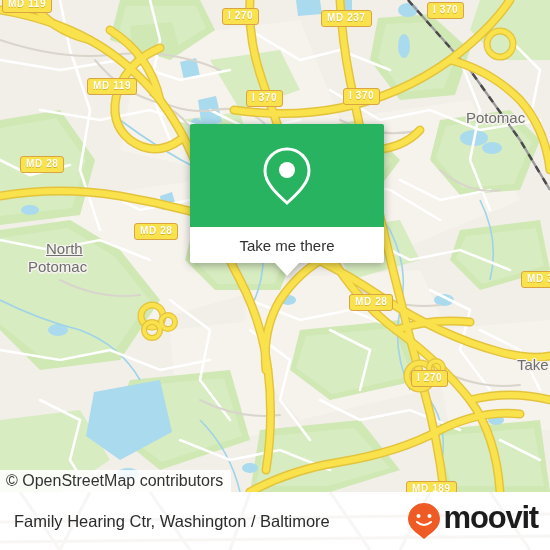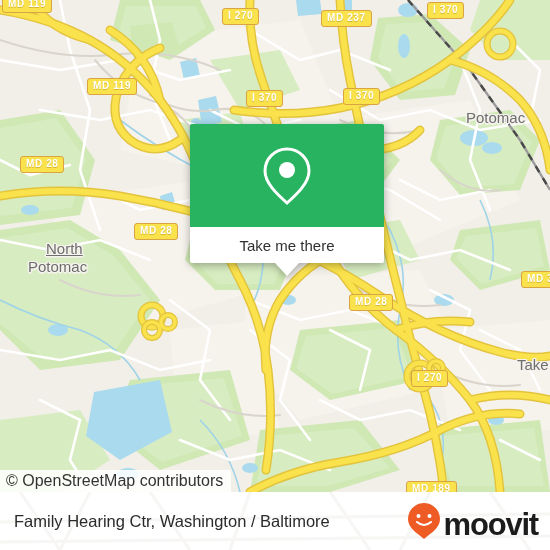--- a/index.html
+++ b/index.html
@@ -109,21 +109,21 @@
     position:relative;
     margin-left:14px;
     color:#2b2b2b;
     font-size:16.5px;
     white-space:nowrap;
     z-index:2;
   }
   #logo {
     position:absolute; right:12px; top:50%;
     transform:translateY(-50%);
-    display:flex; align-items:flex-end; gap:3px;
+    display:flex; align-items:flex-start; gap:3px;
     z-index:2;
   }
   #logo-word {
     color:#1c1c1c;
     font-size:31px;
     font-weight:bold;
     letter-spacing:-1.2px;
     line-height:31px;
   }
 </style>

